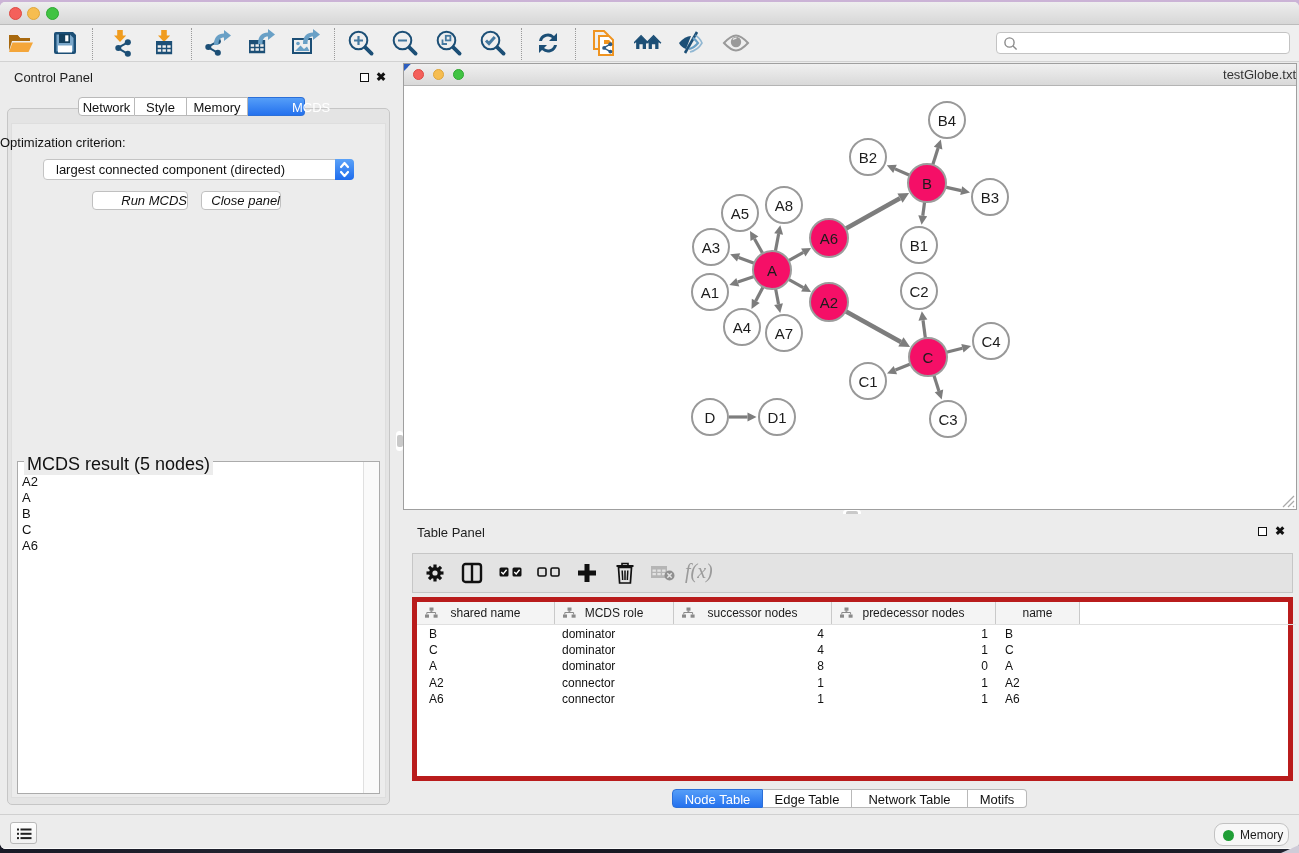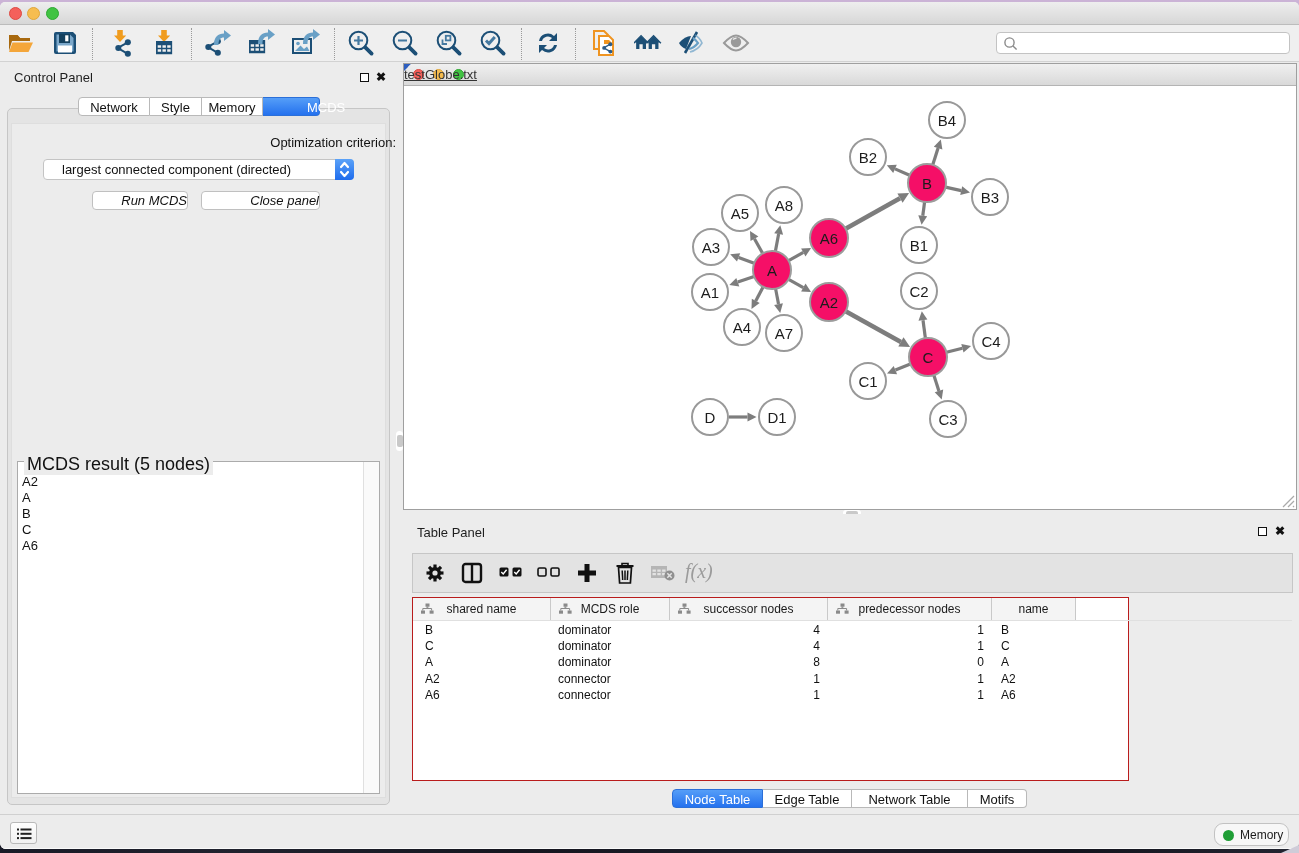--- a/index.html
+++ b/index.html
@@ -21,39 +21,39 @@
 #cp-title { position:absolute; left:14px; top:8px; font-size:13px; color:#1e1e1e; }
 .float-sq { position:absolute; width:9px; height:9px; border:1.5px solid #111; background:#fff; }
 .close-x { position:absolute; font-size:12px; font-weight:bold; color:#111; }
 #cp-tabbox { position:absolute; left:7px; top:46px; width:383px; height:697px; border:1px solid #c6c6c6; border-radius:5px; background:#e4e4e4; }
 #cp-inner { position:absolute; left:11px; top:61px; width:375px; height:675px; background:#ececec; border:1px solid #dedede; }
 .tabrow { position:absolute; display:flex; }
 .tab { height:19px; line-height:19px; font-size:13px; text-align:center; background:#ffffff; border:1px solid #b9b9b9; border-left:none; color:#111; }
 .tab.first { border-left:1px solid #b9b9b9; border-radius:4px 0 0 4px; }
 .tab.last { border-radius:0 4px 4px 0; }
 .tab.sel { background:linear-gradient(#559ef8,#2471ee); color:#fff; border-color:#2b6fd8; }
-#opt-label { position:absolute; left:0; top:73px; width:396px; text-align:right; font-size:13px; color:#111; }
-#dropdown { position:absolute; left:43px; top:97px; width:311px; height:21px; background:#fff; border:1px solid #c4c4c4; border-radius:4px; font-size:13px; color:#111; line-height:19px; padding-left:18px; }
+#opt-label { position:absolute; left:0; top:73px; width:396px; text-align:left; font-size:13px; color:#111; }
+#dropdown { position:absolute; left:43px; top:97px; width:311px; height:21px; background:#fff; border:1px solid #c4c4c4; border-radius:4px; font-size:13px; color:#111; line-height:19px; padding-left:12px; }
 #dd-btn { position:absolute; right:-1px; top:-1px; width:19px; height:21px; border-radius:0 4px 4px 0; background:linear-gradient(#5ba2f8,#1e6ced); }
 .btn { position:absolute; height:19px; background:#ffffff; border:1px solid #c0c0c0; border-radius:4px; font-size:13px; color:#111; text-align:right; line-height:17px;font-style:italic; }
 #fieldset { position:absolute; left:17px; top:399px; width:363px; height:333px; border:1px solid #ababab; }
 #fs-legend { position:absolute; left:6px; top:-8px; background:#ececec; padding:0 3px; font-size:18px; color:#111; }
 #fs-list { position:absolute; left:0px; top:0px; width:345px; height:331px; background:#fff; font-size:13px; color:#111; padding:12px 0 0 4px; line-height:16px; }
 #fs-scroll { position:absolute; right:0; top:0; width:16px; height:331px; background:#fafafa; border-left:1px solid #e0e0e0; }
 
 #netwin { position:absolute; left:403px; top:61px; width:894px; height:447px; background:#ffffff; border:1px solid #9f9f9f; }
 #net-titlebar { position:absolute; left:0; top:0; width:892px; height:22px; background:linear-gradient(#f0f0f0,#d9d9d9); border-bottom:1px solid #b4b4b4; }
 #net-titlebar .tl { position:absolute; top:5px; width:11px; height:11px; border-radius:50%; }
-#net-title-text { position:absolute; width:100%; top:3px; text-align:left; font-size:13px; color:#333;text-decoration:underline; }
+#net-title-text { position:absolute; width:100%; top:3px; text-align:right; font-size:13px; color:#333; }
 #net-content { position:absolute; left:0px; top:22px; width:892px; height:423px; background:#fff; overflow:hidden; }
 
 #tpanel { position:absolute; left:403px; top:512px; width:896px; height:300px; background:#ececec; }
 #tp-title { position:absolute; left:14px; top:11px; font-size:13px; color:#1e1e1e; }
 #tp-toolbar { position:absolute; left:9px; top:39px; width:881px; height:40px; background:#e3e3e3; border:1px solid #c6c6c6; }
-#tp-table { position:absolute; left:9px; top:83px; width:717px; height:184px; background:#ffffff; border:1px solid #b91c1c; }
+#tp-table { position:absolute; left:9px; top:83px; width:881px; height:184px; background:#ffffff; border:5px solid #b91c1c; }
 .th { position:absolute; top:0; height:22px; background:#f4f4f4; border-right:1px solid #c9c9c9; font-size:12px; color:#1a1a1a; text-align:center; line-height:22px; }
 .td { position:absolute; font-size:12px; color:#111; height:16px; line-height:16px; }
 
 #statusbar { position:absolute; left:0; top:812px; width:1299px; height:35px; background:#ececec; border-top:1px solid #d0d0d0; border-bottom:1px solid #fafafa; }
 #bottomstrip { position:absolute; left:0; top:838px; width:1299px; height:15px; background:linear-gradient(90deg,#181a26 0%,#20222e 18%,#15161f 40%,#1c1e2a 62%,#13141d 82%,#232531 100%); z-index:0; }
 #cornerlight { position:absolute; right:0; top:845px; width:0; height:0; border-left:18px solid transparent; border-bottom:8px solid #cfccd8; z-index:2; }
 </style>
 </head>
 <body>
 <div id="app">
@@ -197,35 +197,35 @@
         </svg>
       </div>
   </div>
 
   <div id="cpanel">
     <div id="cp-title">Control Panel</div>
     <div class="float-sq" style="left:360px;top:11px;"></div>
     <div class="close-x" style="left:376px;top:8px;">✖</div>
     <div id="cp-tabbox"></div>
     <div class="tabrow" style="left:78px;top:35px;">
-      <div class="tab first" style="width:72px;">Network</div>
+      <div class="tab first" style="width:57px;">Network</div>
       <div class="tab" style="width:52px;">Style</div>
       <div class="tab" style="width:61px;">Memory</div>
       <div class="tab last sel" style="width:57px;padding-left:44px;">MCDS</div>
     </div>
     <div id="cp-inner"></div>
     <div id="opt-label">Optimization criterion:</div>
     <div id="dropdown">largest connected component (directed)<div id="dd-btn">
           <svg width="19" height="21" viewBox="0 0 19 21" style="position:absolute;left:0;top:0">
             <path d="M6,8 L9.5,4 L13,8" stroke="#fff" stroke-width="2.2" fill="none" stroke-linecap="round" stroke-linejoin="round"></path>
             <path d="M6,13 L9.5,17 L13,13" stroke="#fff" stroke-width="2.2" fill="none" stroke-linecap="round" stroke-linejoin="round"></path>
           </svg>
         </div></div>
     <div class="btn" style="left:92px;top:129px;width:96px;">Run MCDS</div>
-    <div class="btn" style="left:201px;top:129px;width:119px;">Close panel</div>
+    <div class="btn" style="left:201px;top:129px;width:80px;">Close panel</div>
     <div id="fieldset">
       <div id="fs-list">A2<br>A<br>B<br>C<br>A6</div>
       <div id="fs-scroll"></div>
       <div id="fs-legend">MCDS result (5 nodes)</div>
     </div>
   </div>
 
   <div id="netwin">
     <div id="net-titlebar">
         <svg width="10" height="10" viewBox="0 0 10 10" style="position:absolute;left:0;top:0">

